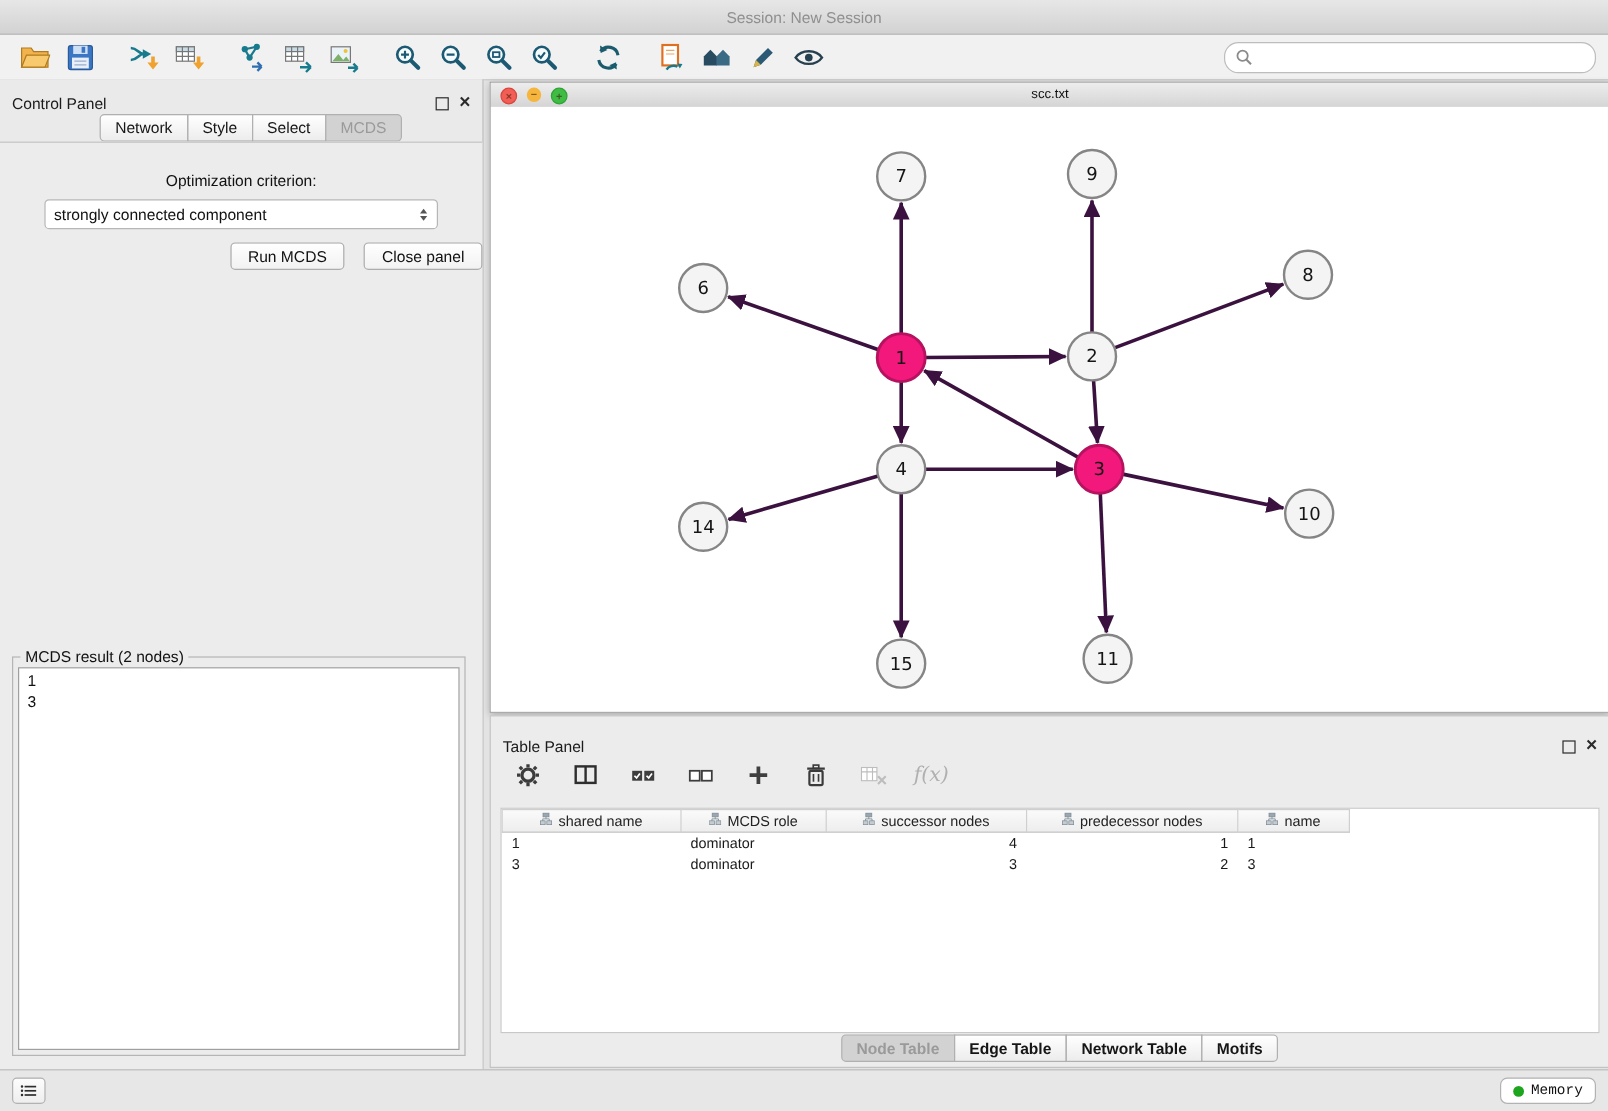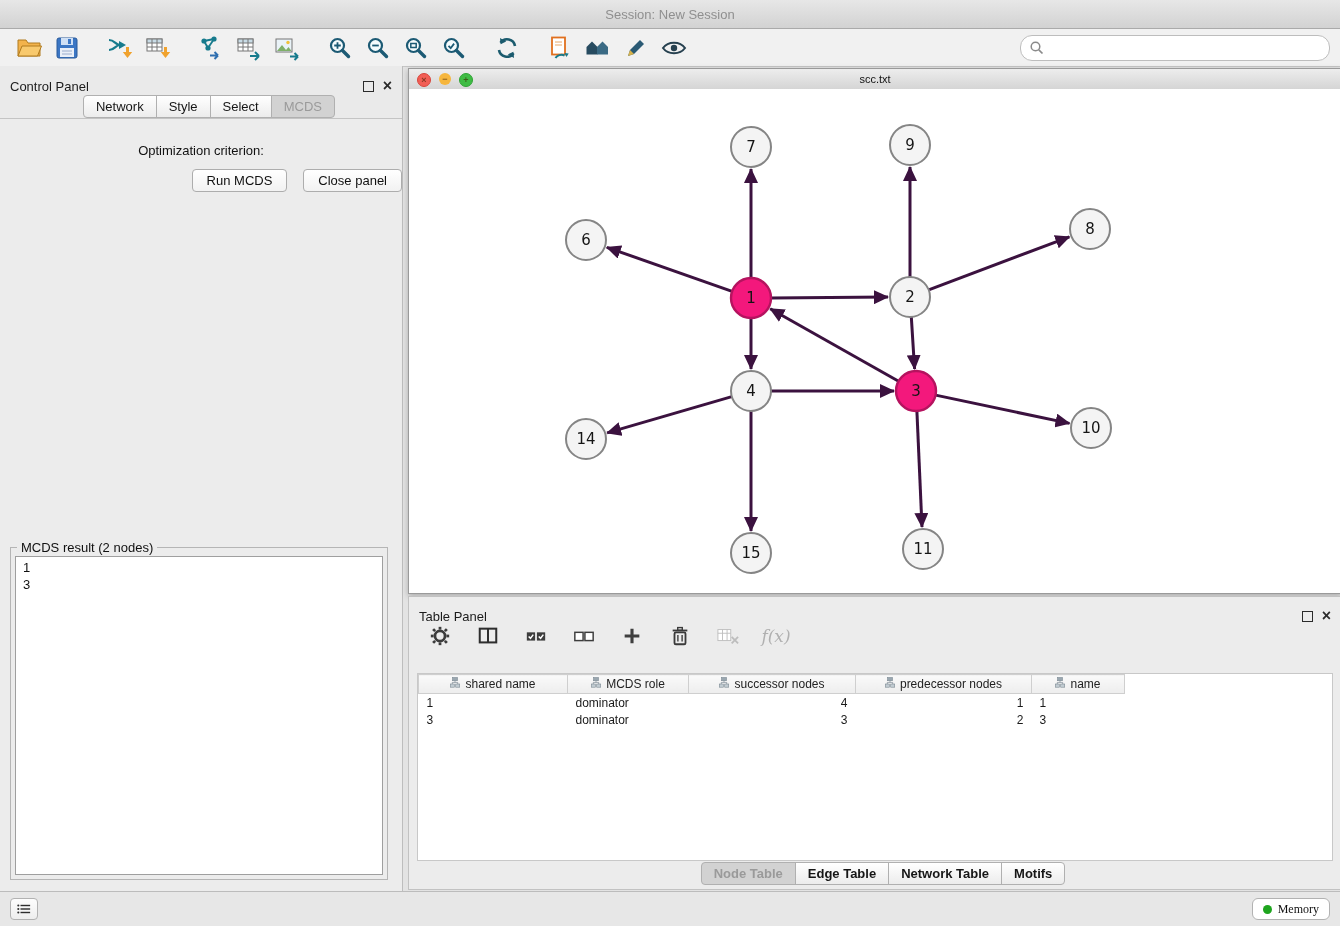--- a/index.html
+++ b/index.html
@@ -67,22 +67,22 @@
   .tl.red{background:#f25e55;border:1px solid #d8453c}
   .tl.yellow{background:#f6b63d;border:1px solid #dpaa33;border-color:#dba431}
   .tl.green{background:#3fbc44;border:1px solid #2fa335}
   .nw-title{font-size:11px;color:#111}
   .nw-canvas{position:absolute;left:0;right:0;top:20px;bottom:0;background:#fff}
   .nw-canvas svg{position:absolute;left:0;top:0}
 
   
   .table-panel{position:absolute;left:408px;top:596px;width:932px;height:292px;background:#ececec;
     border:1px solid #c2c2c2}
-  .tp-header{height:26px;display:flex;align-items:flex-end;padding:1px 10px;font-size:13px;color:#1c1c1c}
-  .tp-toolbar{position:absolute;top:26px;left:0;right:0;height:36px;display:flex;align-items:flex-start;
+  .tp-header{height:26px;display:flex;align-items:center;padding:12px 10px;font-size:13px;color:#1c1c1c}
+  .tp-toolbar{position:absolute;top:26px;left:0;right:0;height:36px;display:flex;align-items:flex-end;
     gap:22px;padding:0 18px}
   .tp-btn{width:26px;height:26px;display:flex;align-items:center;justify-content:center;
     background:none;border:none;padding:0}
   .fx{font-family:"DejaVu Serif","Liberation Serif",serif;font-style:italic;font-size:17px;color:#b0b0b0}
   .tp-table-wrap{position:absolute;left:8px;right:8px;top:76px;bottom:28px;background:#fff;
     border:1px solid #c8c8c8;overflow:hidden}
   table{border-collapse:collapse;font-size:12px;table-layout:fixed}
   th{background:linear-gradient(#fafafa,#ededed);border:1px solid #cfcfcf;font-weight:normal;
     height:18px;padding:0 4px;text-align:center;color:#222;white-space:nowrap}
   th .hdr-inner{display:flex;align-items:flex-end;justify-content:center;gap:5px}
@@ -90,21 +90,21 @@
   .tp-tabs{position:absolute;bottom:4px;left:0;right:0;display:flex;justify-content:center;align-items:flex-end}
   .tp-tabs .tab{font-weight:bold}
 
   
   .statusbar{position:absolute;left:0;right:0;bottom:0;height:34px;background:#e7e7e7;
     border-top:1px solid #bcbcbc;display:flex;align-items:center;padding:0 10px}
   .list-btn{width:28px;height:22px;border:1px solid #b2b2b2;border-radius:4px;
     background:linear-gradient(#fdfdfd,#eee);display:flex;align-items:center;justify-content:center}
   .memory-btn{margin-left:auto;height:22px;border:1px solid #b2b2b2;border-radius:6px;background:#fff;
     display:flex;align-items:center;gap:6px;padding:0 10px;font-size:12px;color:#111;
-    font-family:Liberation Serif, serif}
+    font-family:Liberation Mono, monospace}
   .mem-dot{width:9px;height:9px;border-radius:50%;background:#1ea51e}
 </style>
 </head>
 <body>
 
 <div class="titlebar">
   <span class="titlebar-title">Session: New Session</span>
 </div>
 
 <div class="toolbar">
@@ -260,20 +260,27 @@
     </span>
   </div>
   <div class="tabs-row">
     <div class="tab">Network</div>
     <div class="tab">Style</div>
     <div class="tab">Select</div>
     <div class="tab selected">MCDS</div>
   </div>
   <div class="cp-body">
     <div class="opt-label">Optimization criterion:</div>
+    <div class="dropdown">
+      <span>strongly connected component</span>
+      <span class="dd-arrows">
+        <i class="up"></i>
+          <i class="dn"></i>
+      </span>
+    </div>
     <div class="btn-row">
       <button class="btn">Run MCDS</button>
       <button class="btn">Close panel</button>
     </div>
     <div class="result-box">
       <div class="result-legend">MCDS result (2 nodes)</div>
       <div class="result-list">
           <div>1</div>
           <div>3</div>
         </div>

